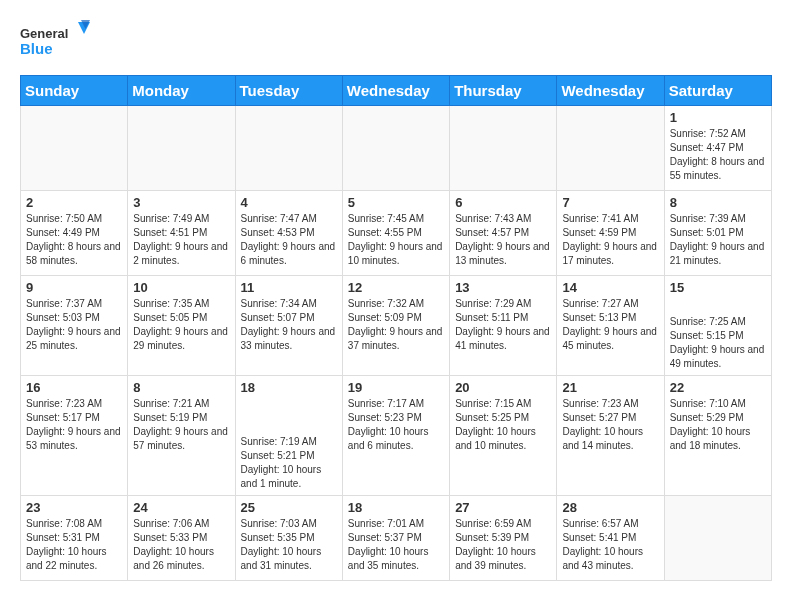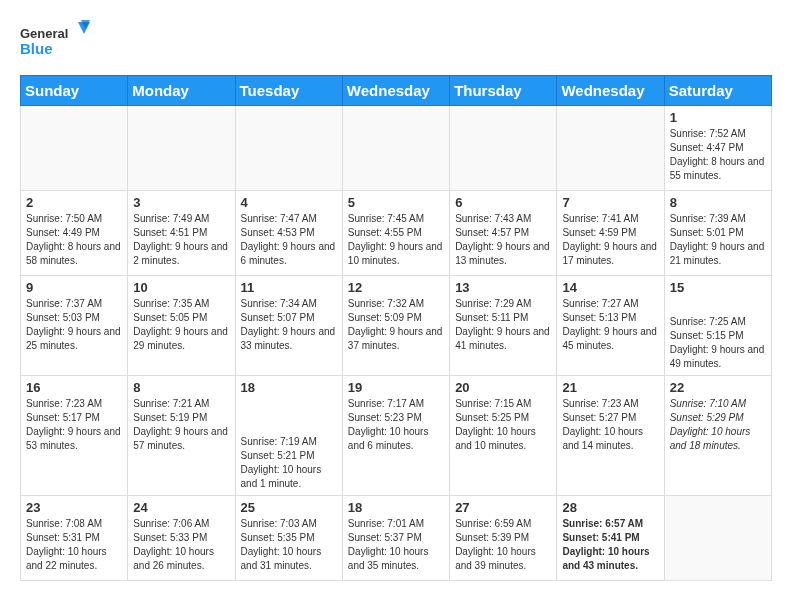--- a/index.html
+++ b/index.html
@@ -244,21 +244,21 @@
 Daylight: 10 hours and 10 minutes.</div>
         </td>
         <td>
           <div class="day-num">21</div>
           <div class="day-info" style="white-space: pre-line;">Sunrise: 7:23 AM
 Sunset: 5:27 PM
 Daylight: 10 hours and 14 minutes.</div>
         </td>
         <td>
           <div class="day-num">22</div>
-          <div class="day-info" style="white-space: pre-line; font-style: italic;">Sunrise: 7:10 AM
+          <div class="day-info" style="white-space: pre-line;">Sunrise: 7:10 AM
 Sunset: 5:29 PM
 Daylight: 10 hours and 18 minutes.</div>
         </td>
       </tr>
       <tr>
         <td>
           <div class="day-num">23</div>
           <div class="day-info" style="white-space: pre-line;">Sunrise: 7:08 AM
 Sunset: 5:31 PM
 Daylight: 10 hours and 22 minutes.</div>
@@ -282,20 +282,20 @@
 Daylight: 10 hours and 35 minutes.</div>
         </td>
         <td>
           <div class="day-num">27</div>
           <div class="day-info" style="white-space: pre-line;">Sunrise: 6:59 AM
 Sunset: 5:39 PM
 Daylight: 10 hours and 39 minutes.</div>
         </td>
         <td>
           <div class="day-num">28</div>
-          <div class="day-info" style="white-space: pre-line; font-weight: bold;">Sunrise: 6:57 AM
+          <div class="day-info" style="white-space: pre-line;">Sunrise: 6:57 AM
 Sunset: 5:41 PM
 Daylight: 10 hours and 43 minutes.</div>
         </td>
         <td class="empty"></td>
       </tr>
     </tbody>
 </table>
 
 </body></html>

